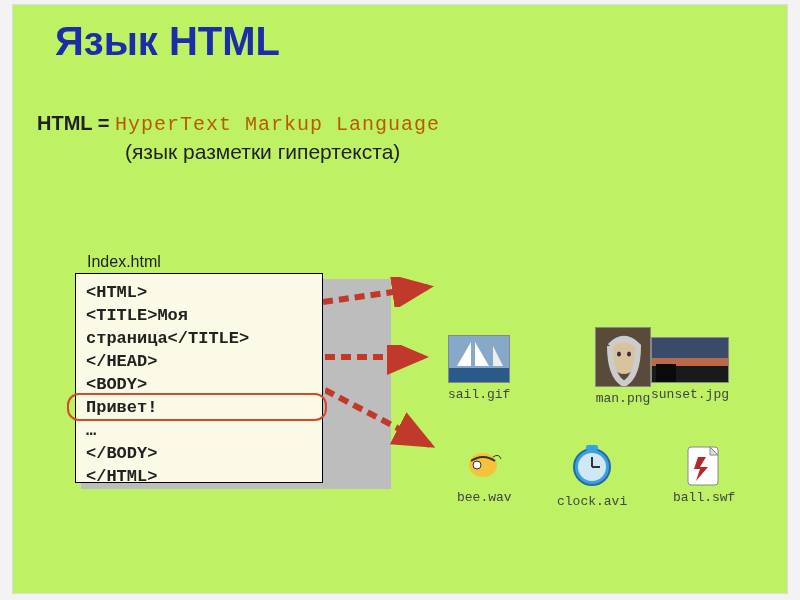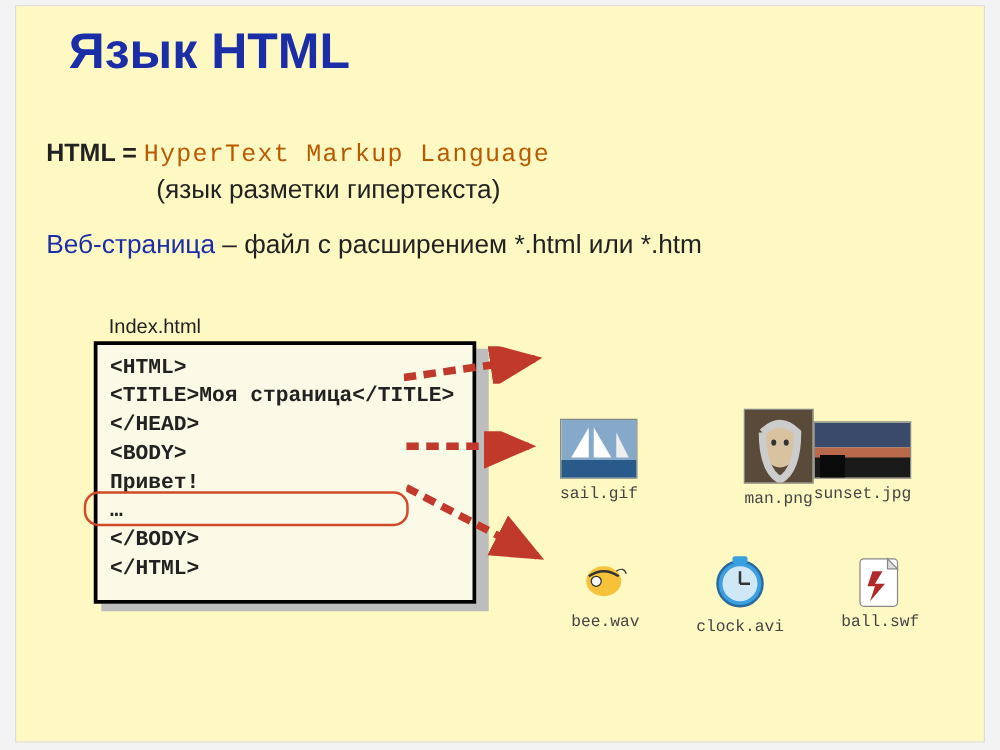--- a/index.html
+++ b/index.html
@@ -7,21 +7,21 @@
     width: 800px; height: 600px;
     background: #f3f3f3;
     font-family: Arial, sans-serif;
     position: relative;
     overflow: hidden;
   }
   .slide {
     position: absolute;
     left: 12px; top: 4px;
     width: 776px; height: 590px;
-    background: #fef9c3;
+    background: #bef264;
     border: 1px solid #ddd;
   }
   .title {
     color: #1b2ea8;
     font-size: 40px;
     font-weight: bold;
     font-family: Arial, sans-serif;
     margin: 14px 0 0 42px;
   }
   .line1 {
@@ -50,23 +50,23 @@
   }
   .code-box-sh {
     position: absolute;
     left: 68px; top: 274px;
     width: 310px; height: 210px;
     background: #bdbdbd;
   }
   .code-box {
     position: absolute;
     left: 62px; top: 268px;
-    width: 306px; height: 210px;
+    width: 248px; height: 210px;
     background: #fafae6;
-    border: 3px solid #000000;
+    border: 1px solid #000000;
     padding: 8px 10px;
     font-family: 'Courier New', monospace;
     font-size: 17px;
     font-weight: bold;
     color: #222;
     line-height: 1.35;
   }
   .highlight-box {
     position: absolute;
     left: 54px; top: 388px;
@@ -93,23 +93,20 @@
 <div class="slide">
 
   <div class="title">Язык HTML</div>
 
   <div class="line1">
     <span class="html-label">HTML =</span>
     <span class="expansion">HyperText Markup Language</span>
   </div>
   <div class="line2">(язык разметки гипертекста)</div>
 
-  <div class="line3">
-    <span class="webpage">Веб-страница</span><span> – файл с расширением *.html или *.htm</span>
-  </div>
 
   <div class="index-label">Index.html</div>
 
   <div class="code-box-sh"></div>
   <div class="code-box">
     <div>&lt;HTML&gt;</div>
     <div>&lt;TITLE&gt;Моя страница&lt;/TITLE&gt;</div>
     <div>&lt;/HEAD&gt;</div>
     <div>&lt;BODY&gt;</div>
     <div>Привет!</div>

